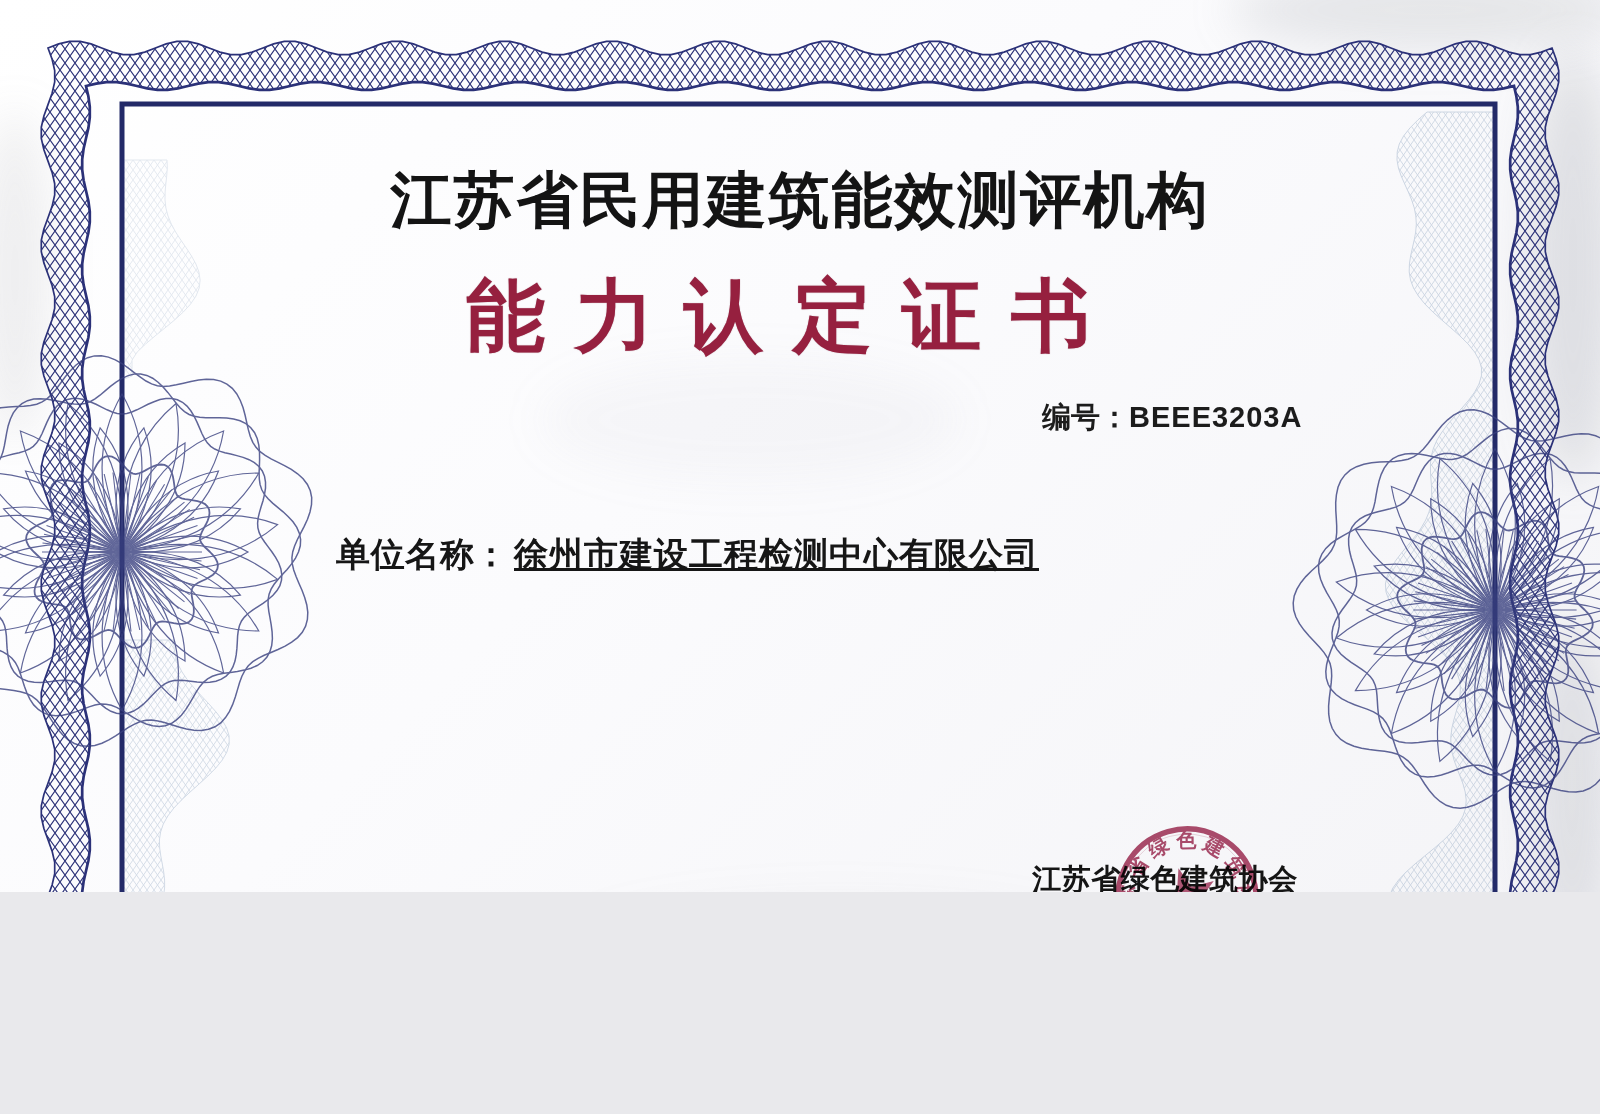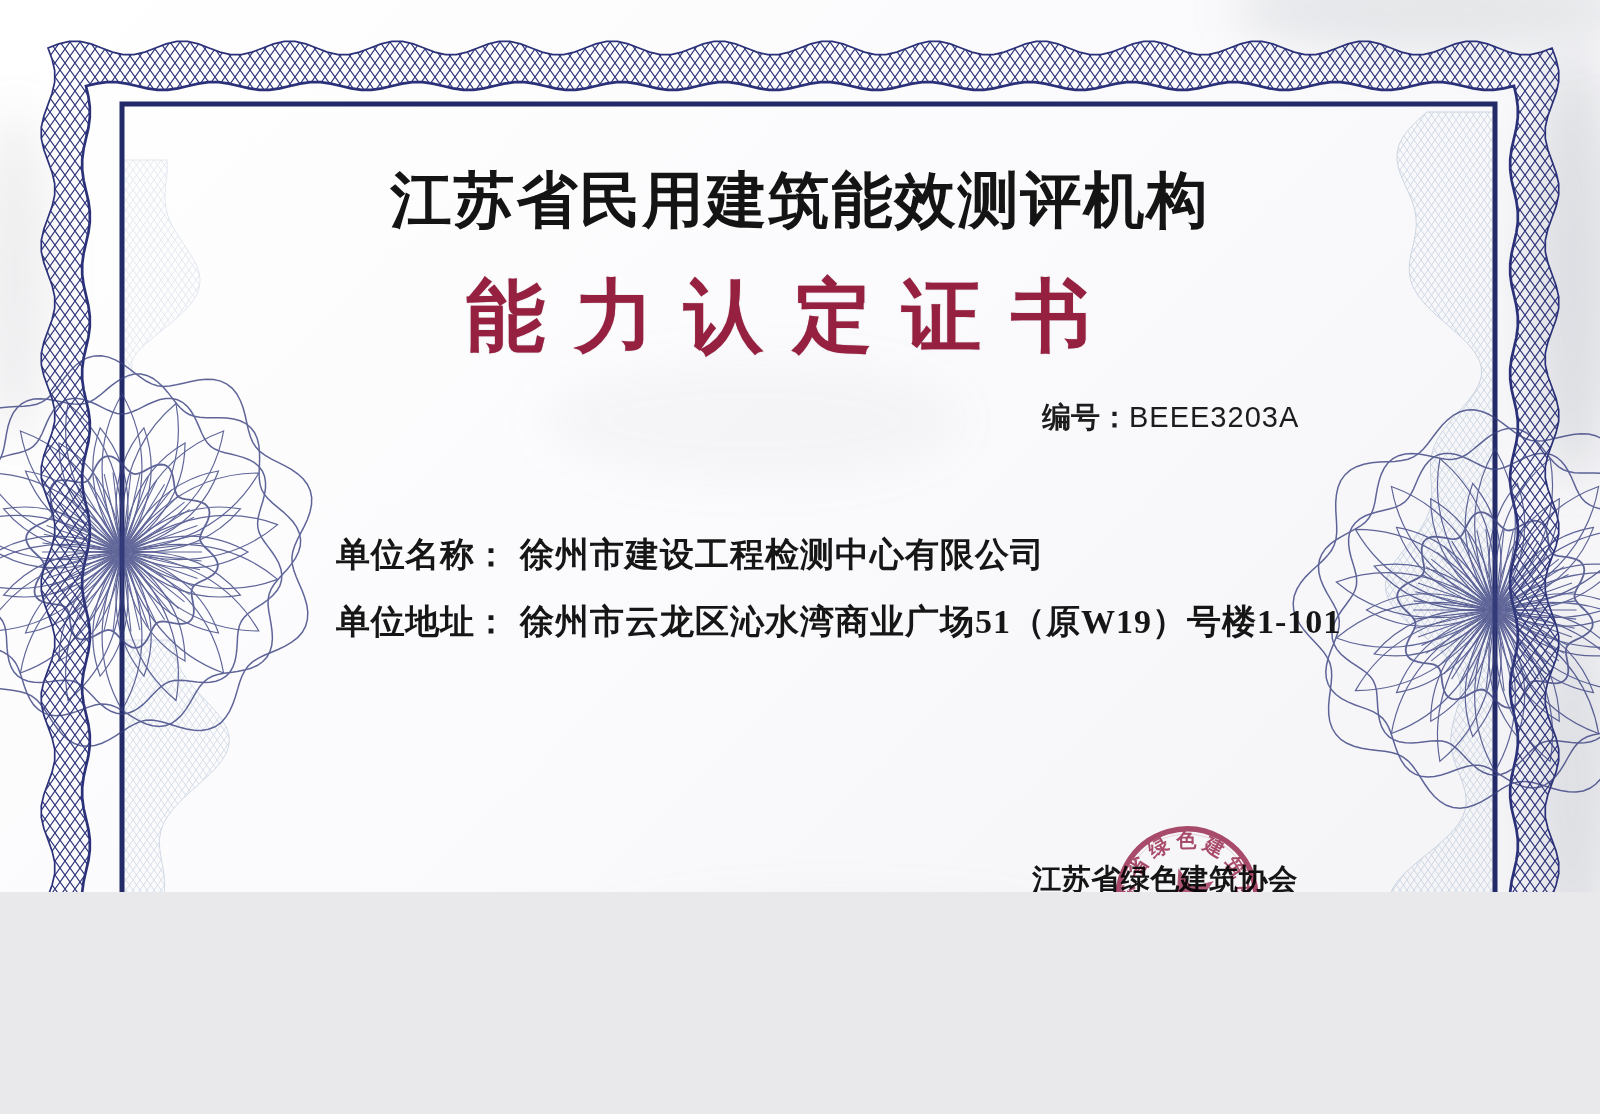--- a/index.html
+++ b/index.html
@@ -25,26 +25,26 @@
   .subtitle{
     position:absolute;top:264px;left:0;right:30px;text-align:center;
     font-size:79px;font-weight:700;color:#96203f;letter-spacing:30px;white-space:nowrap;
     text-shadow:0 0 1px rgba(110,20,45,.55);
     margin-left:16px;
   }
   .serial{
     position:absolute;top:398px;left:1042px;font-size:29px;color:#1c1c1c;
     font-weight:600;white-space:nowrap;
   }
-  .serial .num{font-family:"Liberation Sans","DejaVu Sans",sans-serif;font-weight:400;letter-spacing:1px;}
+  .serial .num{font-family:"Liberation Sans","DejaVu Sans",sans-serif;font-weight:700;letter-spacing:1px;}
   .fields{position:absolute;left:336px;top:537px;}
   .frow{margin-bottom:31px;font-size:34px;font-weight:700;color:#161616;white-space:nowrap;line-height:36px;}
   .f-label{display:inline-block;width:138px;text-align:justify;text-align-last:justify;}
   .f-colon{display:inline-block;}
-  .f-value{margin-left:12px;letter-spacing:1px;}
+  .f-value{margin-left:6px;letter-spacing:1px;text-decoration:underline;}
   .issue{position:absolute;left:1000px;top:860px;width:330px;text-align:center;color:#151515;}
   .issuer{font-size:29px;font-weight:700;letter-spacing:0.5px;white-space:nowrap;}
   .idate{font-size:31px;font-weight:700;margin-top:6px;letter-spacing:2px;white-space:nowrap;text-decoration:underline;}
   .sealwrap{position:absolute;left:1086px;top:797px;width:202px;height:202px;mix-blend-mode:multiply;}
 </style>
 </head>
 <body>
 
 <div class="page">
 
@@ -274,23 +274,20 @@
   <div class="subtitle">能力认定证书</div>
 
   <div class="serial">
     <span>编号：</span><span class="num">BEEE3203A</span>
   </div>
 
   <div class="fields">
     <div class="frow">
       <span class="f-label">单位名称</span><span class="f-colon">：</span><span class="f-value">徐州市建设工程检测中心有限公司</span>
     </div>
-    <div class="frow">
-      <span class="f-label">单位地址</span><span class="f-colon">：</span><span class="f-value">徐州市云龙区沁水湾商业广场51（原W19）号楼1-101</span>
-    </div>
   </div>
 
   <div class="issue">
     <div class="issuer">江苏省绿色建筑协会</div>
     <div class="idate">2023年12月</div>
   </div>
 
   <svg class="sealwrap" viewBox="0 0 202 202">
     <g transform="rotate(-16,101,101)" opacity="0.9">
       <circle cx="101" cy="101" r="69" fill="none" stroke="#a63a5d" stroke-width="5.5"></circle>

